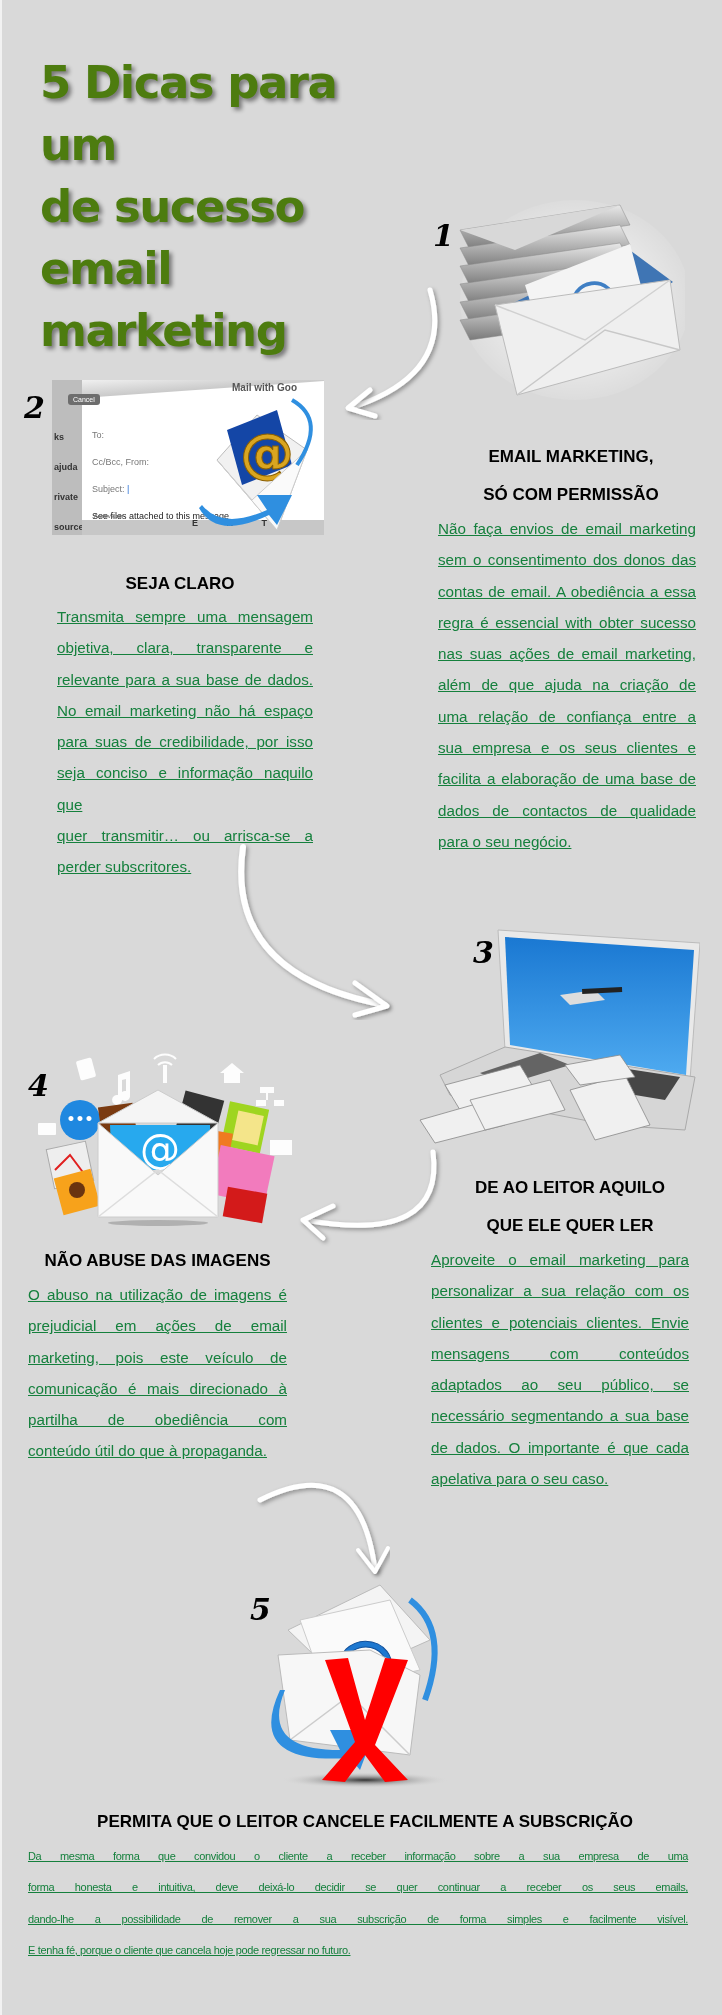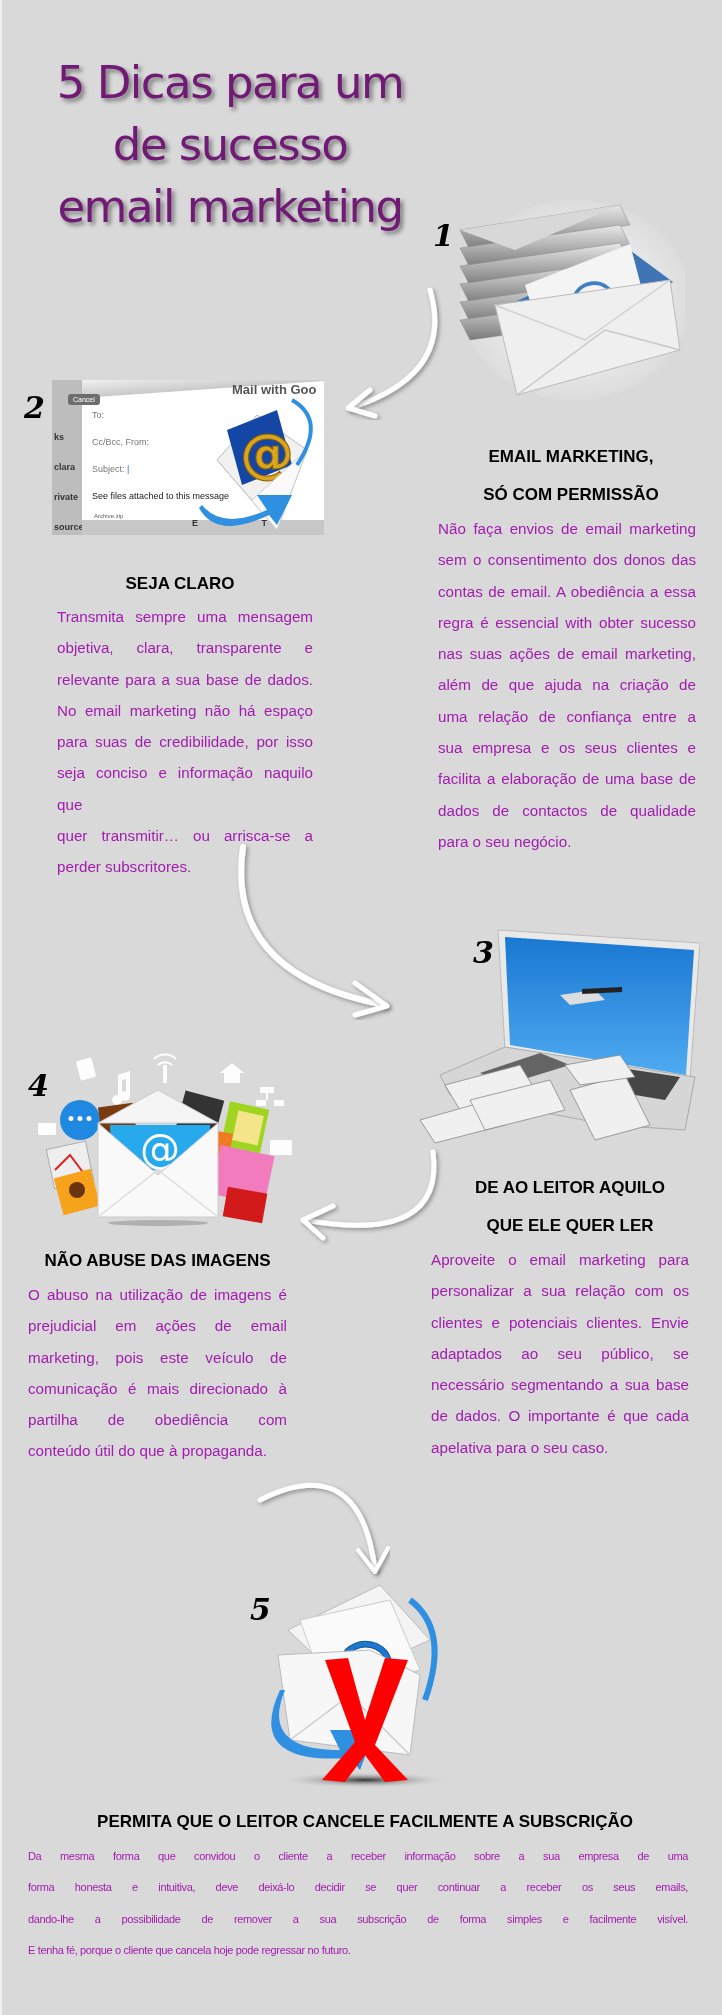--- a/index.html
+++ b/index.html
@@ -1,26 +1,26 @@
 <!DOCTYPE html>
 <html><head>
 <meta charset="utf-8">
 <style>
   html, body { margin:0; padding:0; }
   body { width:722px; height:2015px; background:#d9d9d9; position:relative; overflow:hidden;
          font-family:"Liberation Sans", sans-serif; color:#111; }
   .edge { position:absolute; left:0; top:0; width:2px; height:2015px; background:#f2f2f2; }
-  .title { position:absolute; left:40px; top:52px; width:380px; text-align:center;
-           font-family:"DejaVu Sans", sans-serif; font-weight:normal; font-size:45px; line-height:62px;
-           letter-spacing:-1.5px; color:#701a75; text-shadow:3px 3px 4px rgba(0,0,0,0.45); }
+  .title { position:absolute; left:40px; top:52px; width:380px; text-align:left;
+           font-family:"DejaVu Sans", sans-serif; font-weight:bold; font-size:45px; line-height:62px;
+           letter-spacing:-1.5px; color:#4d7c0f; text-shadow:3px 3px 4px rgba(0,0,0,0.45); }
   .num { position:absolute; font-family:"DejaVu Serif", serif; font-weight:bold; font-style:italic;
          font-size:30px; color:#000; }
   .heading { position:absolute; text-align:center; font-weight:bold; font-size:17px; line-height:38px; color:#000; }
   .body-text { position:absolute; font-size:15.2px; line-height:31.3px; text-align:justify;
-               text-align-last:left; color:#a21caf; }
+               text-align-last:left; color:#15803d;text-decoration:underline; }
   .body-text span { display:block; }
   .illus { position:absolute; }
   svg { display:block; }
 </style>
 </head>
 <body>
 
 <div class="edge"></div>
 
 <div class="title">
@@ -99,28 +99,28 @@
   <span style="text-align-last:justify">facilita a elaboração de uma base de</span>
   <span style="text-align-last:justify">dados de contactos de qualidade</span>
   <span>para o seu negócio.</span>
 </div>
 
 <div class="num" style="left:24px;top:390px">2</div>
 <div class="illus" style="left:52px;top:380px;width:272px;height:155px;overflow:hidden;background:#fff;">
   <div style="position:absolute;left:0;top:0;width:30px;height:155px;background:#bdbdbd;"></div>
   <div style="position:absolute;left:2px;top:42px;font-size:9px;color:#333;line-height:30px;font-weight:bold">
     <div>ks</div>
-    <div>clara</div>
+    <div>ajuda</div>
     <div>rivate</div>
     <div>source</div>
   </div>
   <div style="position:absolute;left:30px;top:0;width:242px;height:18px;background:linear-gradient(#f0f0f0,#c9c9c9);transform:skewY(-4deg);transform-origin:left top;"></div>
-  <div style="position:absolute;left:180px;top:2px;font-size:13px;color:#555;font-weight:bold">Mail with Goo</div>
+  <div style="position:absolute;left:180px;top:2px;font-size:10px;color:#555;font-weight:bold">Mail with Goo</div>
   <div style="position:absolute;left:16px;top:14px;padding:2px 5px;font-size:7px;color:#fff;background:#6d6d6d;border-radius:3px">Cancel</div>
-  <div style="position:absolute;left:40px;top:22px;font-size:9px;color:#777;line-height:27px">
+  <div style="position:absolute;left:40px;top:42px;font-size:9px;color:#777;line-height:27px">
     <div>To:</div>
     <div>Cc/Bcc, From:</div>
     <div><span>Subject:</span> <span style="color:#2a72d6">|</span></div>
     <div style="color:#222">See files attached to this message</div>
   </div>
   <div style="position:absolute;left:42px;top:133px;font-size:6px;color:#555">Archive.zip</div>
   <div style="position:absolute;left:30px;top:140px;width:242px;height:15px;background:#c7c7c7;"></div>
   <div style="position:absolute;left:140px;top:138px;font-size:9px;color:#333;word-spacing:26px;font-weight:bold">
     <span>E</span> <span>R</span> <span>T</span>
   </div>
@@ -171,20 +171,21 @@
   </g>
 </svg>
 <div class="heading" style="left:420px;top:1169px;width:300px">
   <div>DE AO LEITOR AQUILO</div>
   <div>QUE ELE QUER LER</div>
 </div>
 <div class="body-text" style="left:431px;top:1244px;width:258px">
   <span style="text-align-last:justify">Aproveite o email marketing para</span>
   <span style="text-align-last:justify">personalizar a sua relação com os</span>
   <span style="text-align-last:justify">clientes e potenciais clientes. Envie</span>
+  <span style="text-align-last:justify">mensagens com conteúdos</span>
   <span style="text-align-last:justify">adaptados ao seu público, se</span>
   <span style="text-align-last:justify">necessário segmentando a sua base</span>
   <span style="text-align-last:justify">de dados. O importante é que cada</span>
   <span>apelativa para o seu caso.</span>
 </div>
 
 <div class="num" style="left:28px;top:1068px">4</div>
 <svg class="illus" style="left:30px;top:1045px" width="270" height="185" viewBox="0 0 270 185">
   <g fill="#fff" opacity="0.95">
     <rect x="48" y="14" width="16" height="20" rx="2" transform="rotate(-15 56 24)"></rect>

